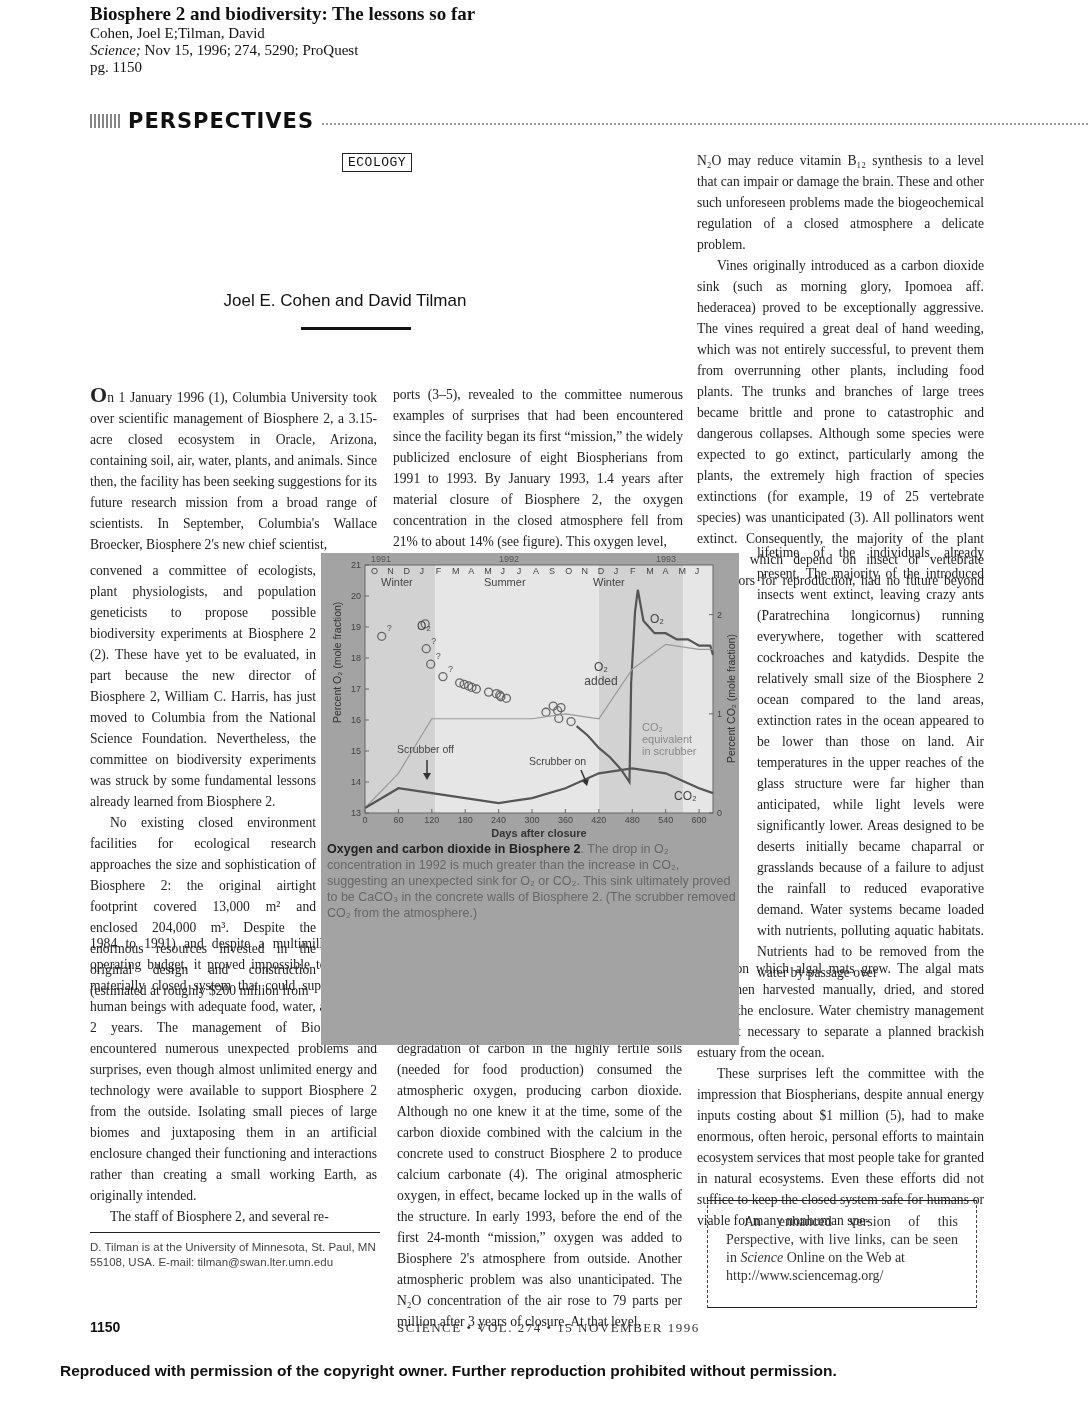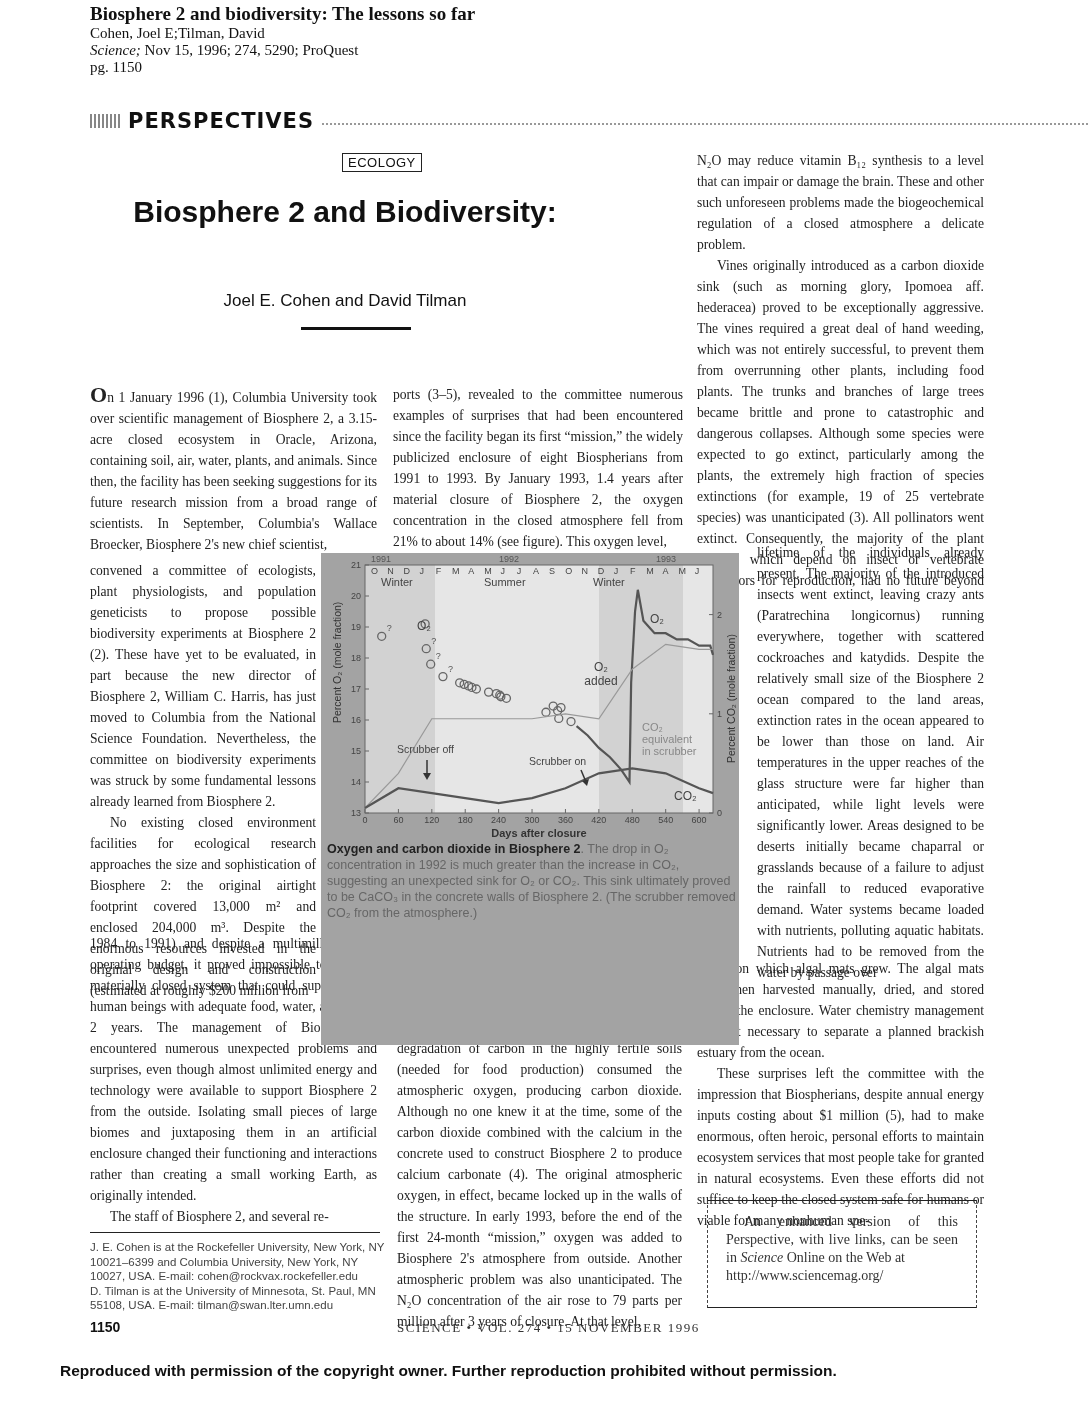--- a/index.html
+++ b/index.html
@@ -7,21 +7,21 @@
   .abs { position:absolute; }
   .meta-title { left:90px; top:4px; font-family:"Liberation Serif", serif; font-weight:bold; font-size:19px; line-height:20px; }
   .meta-line { left:90px; font-size:15px; line-height:17px; font-family:"Liberation Serif", serif; }
   .meta-it { font-style:italic; }
   .section-head { left:90px; top:109px; display:flex; align-items:center; width:1088px; }
   .section-head .grid-icon { width:32px; height:14px; margin-right:6px; background:
       repeating-linear-gradient(90deg,#555 0 2px,#fff 2px 4px), #fff; opacity:.7; }
   .section-head .label { font-family:"DejaVu Sans", sans-serif; font-size:21px; letter-spacing:1px; font-weight:bold; }
   .section-head .rule { flex:1; height:2px; margin:8px 20px 0 8px; border-top:2px dotted #999; }
   .section-head .tick { width:2px; height:20px; background:#333; margin-left:20px; }
-  .kicker { left:342px; top:153px; border:1.5px solid #222; padding:1px 5px; font-family:Liberation Sans, sans-serif; font-size:13px; letter-spacing:.5px; }
+  .kicker { left:342px; top:153px; border:1.5px solid #222; padding:1px 5px; font-family:Liberation Mono, monospace; font-size:13px; letter-spacing:.5px; }
   .headline { left:110px; top:195px; width:470px; text-align:center; font-family:"Liberation Sans", sans-serif; font-weight:bold; font-size:30px; line-height:34px; }
   .authors { left:110px; top:291px; width:470px; text-align:center; font-family:"Liberation Sans", sans-serif; font-size:17px; }
   .author-rule { left:301px; top:327px; width:110px; height:3px; background:#111; }
   .col { font-size:13.6px; line-height:21px; text-align:justify; color:#222; }
   .col p { margin:0; }
   .col p + p { text-indent:20px; }
   .dropcap { font-size:22px; font-weight:bold; }
   .col1a { left:90px; top:384px; width:287px; }
   .col1b { left:90px; top:560px; width:226px; }
   .col1c { left:90px; top:933px; width:287px; }
@@ -52,21 +52,20 @@
 
 <div class="abs section-head">
   <span class="grid-icon"></span>
   <span class="label">PERSPECTIVES</span>
   <span class="rule"></span>
   <span class="tick"></span>
 </div>
 
 <div class="abs kicker">ECOLOGY</div>
 <div class="abs headline">
-  <div>Biosphere 2 and Biodiversity:</div>
 </div>
 <div class="abs authors">Joel E. Cohen and David Tilman</div>
 <div class="abs author-rule"></div>
 
 <div class="abs col col1a">
   <p><span class="dropcap">O</span><span>n 1 January 1996 (1), Columbia University took over scientific management of Biosphere 2, a 3.15-acre closed ecosystem in Oracle, Arizona, containing soil, air, water, plants, and animals. Since then, the facility has been seeking suggestions for its future research mission from a broad range of scientists. In September, Columbia's Wallace Broecker, Biosphere 2's new chief scientist,</span></p>
 </div>
 <div class="abs col col1b">
   <p>convened a committee of ecologists, plant physiologists, and population geneticists to propose possible biodiversity experiments at Biosphere 2 (2). These have yet to be evaluated, in part because the new director of Biosphere 2, William C. Harris, has just moved to Columbia from the National Science Foundation. Nevertheless, the committee on biodiversity experiments was struck by some fundamental lessons already learned from Biosphere 2.</p>
   <p>No existing closed environment facilities for ecological research approaches the size and sophistication of Biosphere 2: the original airtight footprint covered 13,000 m² and enclosed 204,000 m³. Despite the enormous resources invested in the original design and construction (estimated at roughly $200 million from</p>
@@ -242,21 +241,20 @@
     </g>
     <text x="0" y="0" font-size="10.5" fill="#333" transform="translate(20 170) rotate(-90)">Percent O₂ (mole fraction)</text>
     <text x="0" y="0" font-size="10.5" fill="#333" transform="translate(414 210) rotate(-90)">Percent CO₂ (mole fraction)</text>
     <text x="218" y="284" font-size="11" font-weight="bold" fill="#333" text-anchor="middle">Days after closure</text>
   </svg>
 </div>
 <div class="abs fig-caption"><b>Oxygen and carbon dioxide in Biosphere 2</b><span>. The drop in O₂ concentration in 1992 is much greater than the increase in CO₂, suggesting an unexpected sink for O₂ or CO₂. This sink ultimately proved to be CaCO₃ in the concrete walls of Biosphere 2. (The scrubber removed CO₂ from the atmosphere.)</span></div>
 
 <div class="abs footnote-rule"></div>
 <div class="abs footnote">
-  <div>J. E. Cohen is at the Rockefeller University, New York, NY 10021–6399 and Columbia University, New York, NY 10027, USA. E-mail: cohen@rockvax.rockefeller.edu</div>
   <div>D. Tilman is at the University of Minnesota, St. Paul, MN 55108, USA. E-mail: tilman@swan.lter.umn.edu</div>
 </div>
 
 <div class="abs online-box">
   <span style="padding-left:18px">An enhanced version of this Perspective, with live links, can be seen in </span><i>Science</i><span> Online on the Web at</span>
   <span class="url">http://www.sciencemag.org/</span>
 </div>
 
 <div class="abs folio">1150</div>
 <div class="abs running-foot">SCIENCE • VOL. 274 • 15 NOVEMBER 1996</div>

